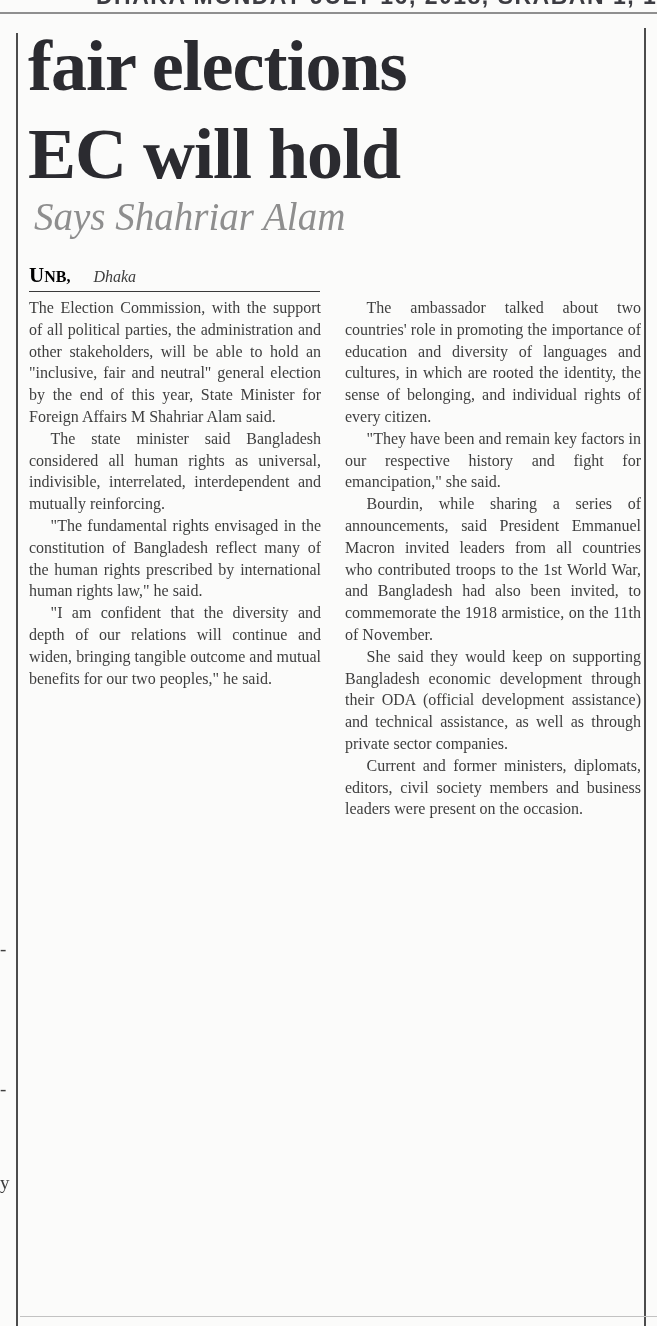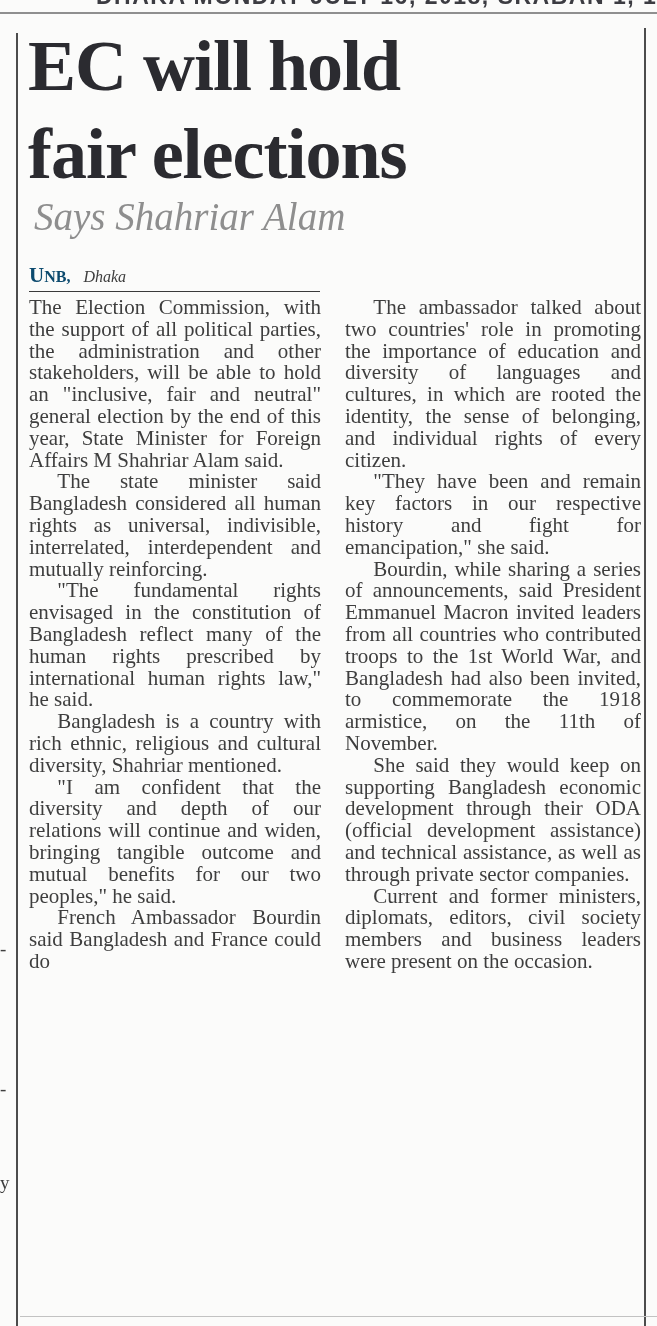--- a/index.html
+++ b/index.html
@@ -90,28 +90,28 @@
 
   
   .byline {
     position: absolute;
     left: 29px; top: 263px;
     font-size: 16px;
   }
   .byline .agency {
     display: inline-block;
     font-weight: 700;
-    color: #0c4a6e;
+    color: #000000;
   }
   .byline .agency::first-letter {
     font-size: 21px;
   }
   .byline .location {
     font-style: italic;
-    margin-left: 9px;
+    margin-left: 19px;
     color: #3e3e3e;
   }
   .byline-rule {
     position: absolute;
     left: 29px; top: 291px;
     width: 291px; height: 1px;
     background: #3a3a3a;
   }
 
   
@@ -120,21 +120,21 @@
     left: 29px; top: 297px;
     width: 612px;
     display: flex;
     gap: 24px;
   }
   .col { overflow: hidden; }
   .col-left  { width: 292px; }
   .col-right { width: 296px; }
   .col p {
     margin: 0;
-    font-size: 21px;
+    font-size: 16px;
     line-height: 21.8px;
     text-align: justify;
     text-indent: 1.35em;
     color: #3e3e3e;
   }
   .col p.no-indent { text-indent: 0; }
 
   
   .bottom-rule {
     position: absolute;
@@ -154,40 +154,38 @@
   <div class="top-rule"></div>
 
   <div class="left-rule"></div>
   <div class="right-rule"></div>
 
   <span class="fragment frag-1">-</span>
   <span class="fragment frag-2">-</span>
   <span class="fragment frag-3">y</span>
 
   <h1 class="headline">
+    <span class="hl-line">fair elections</span>
     <span class="hl-line">EC will hold</span>
-    <span class="hl-line">fair elections</span>
   </h1>
 
   <h2 class="subheadline">Says Shahriar Alam</h2>
 
   <div class="byline">
     <span class="agency">UNB,</span>
     <span class="location">Dhaka</span>
   </div>
   <div class="byline-rule"></div>
 
   <div class="columns">
     <div class="col col-left">
       <p class="no-indent">The Election Commission, with the support of all political parties, the administration and other stakeholders, will be able to hold an "inclusive, fair and neutral" general election by the end of this year, State Minister for Foreign Affairs M Shahriar Alam said.</p>
       <p>The state minister said Bangladesh considered all human rights as universal, indivisible, interrelated, interdependent and mutually reinforcing.</p>
       <p>"The fundamental rights envisaged in the constitution of Bangladesh reflect many of the human rights prescribed by international human rights law," he said.</p>
-      <p>Bangladesh is a country with rich ethnic, religious and cultural diversity, Shahriar mentioned.</p>
       <p>"I am confident that the diversity and depth of our relations will continue and widen, bringing tangible outcome and mutual benefits for our two peoples," he said.</p>
-      <p>French Ambassador Bourdin said Bangladesh and France could do</p>
     </div>
     <div class="col col-right">
       <p>The ambassador talked about two countries' role in promoting the importance of education and diversity of languages and cultures, in which are rooted the identity, the sense of belonging, and individual rights of every citizen.</p>
       <p>"They have been and remain key factors in our respective history and fight for emancipation," she said.</p>
       <p>Bourdin, while sharing a series of announcements, said President Emmanuel Macron invited leaders from all countries who contributed troops to the 1st World War, and Bangladesh had also been invited, to commemorate the 1918 armistice, on the 11th of November.</p>
       <p>She said they would keep on supporting Bangladesh economic development through their ODA (official development assistance) and technical assistance, as well as through private sector companies.</p>
       <p>Current and former ministers, diplomats, editors, civil society members and business leaders were present on the occasion.</p>
     </div>
   </div>
 

